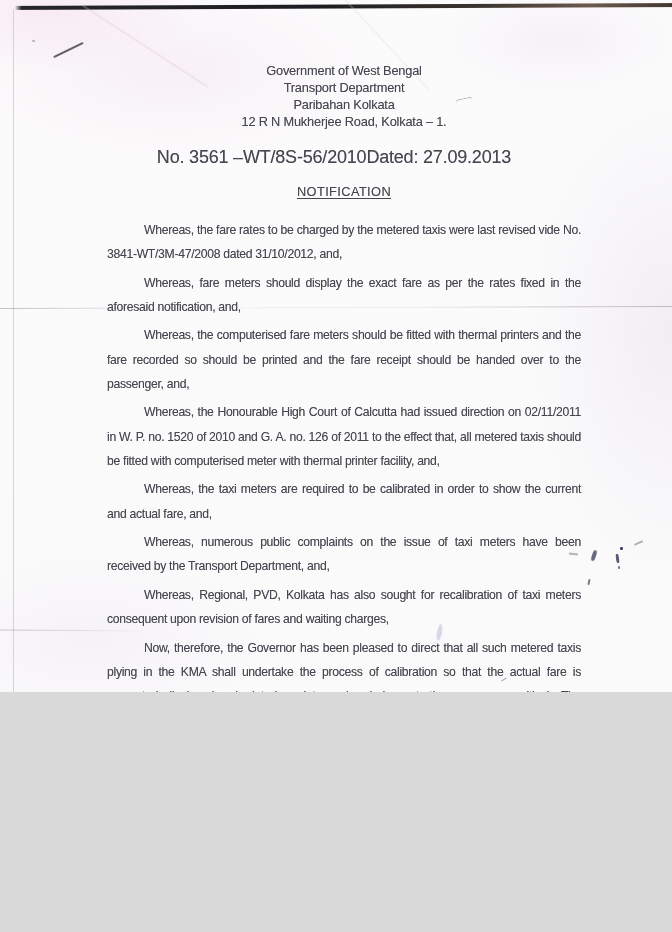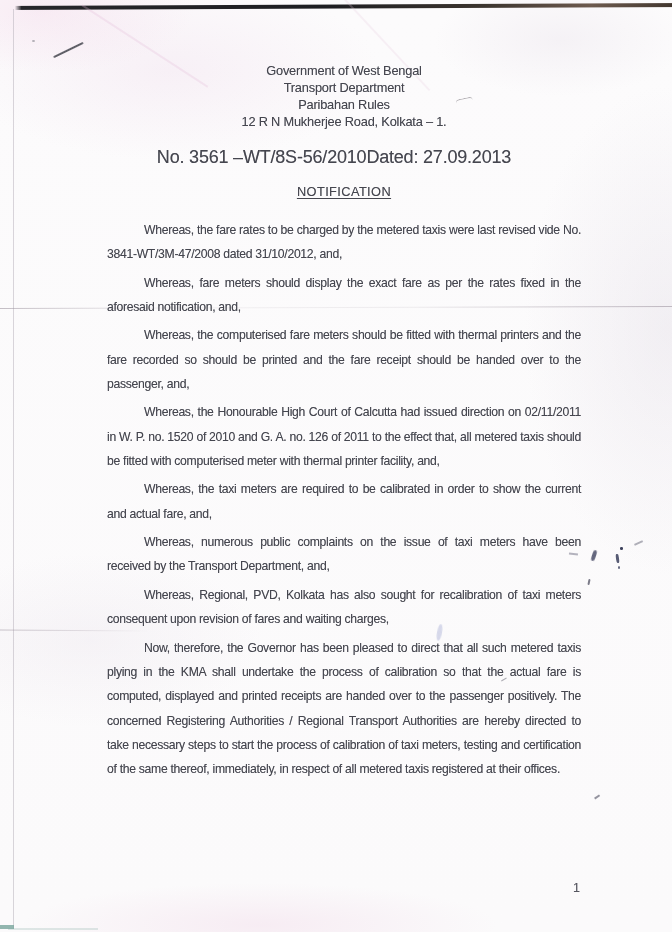--- a/index.html
+++ b/index.html
@@ -1,21 +1,21 @@
 <!DOCTYPE html>
 <html><head>
 <meta charset="utf-8">
 <style>
   * { margin: 0; padding: 0; box-sizing: border-box; }
   body { background: #d9d9d9; font-family: "Liberation Sans", sans-serif; }
 
   .scan {
     position: relative;
     width: 672px;
-    height: 932px;
+    height: 692px;
     overflow: hidden;
     color: #45464f;
     background:
       radial-gradient(ellipse 220px 90px at 40px 10px, rgba(238,196,222,0.28), transparent 70%),
       radial-gradient(ellipse 300px 130px at 170px 70px, rgba(236,214,232,0.30), transparent 70%),
       radial-gradient(ellipse 200px 340px at 668px 330px, rgba(222,216,226,0.35), transparent 72%),
       radial-gradient(ellipse 180px 80px at 560px 40px, rgba(228,220,230,0.30), transparent 70%),
       radial-gradient(ellipse 340px 60px at 260px 925px, rgba(234,196,220,0.26), transparent 70%),
       radial-gradient(ellipse 240px 120px at 90px 640px, rgba(230,222,232,0.28), transparent 72%),
       linear-gradient(#fcfbfc, #fbfafb);
@@ -147,21 +147,21 @@
   <div class="ink ink-7"></div>
   <div class="ink ink-8"></div>
   <div class="ink ink-9"></div>
   <div class="smudge-blue"></div>
   <div class="edge-bottom-left"></div>
   <div class="edge-bottom-faint"></div>
 
   <div class="letterhead">
     <div>Government of West Bengal</div>
     <div>Transport Department</div>
-    <div>Paribahan Rules</div>
+    <div>Paribahan Kolkata</div>
     <div>12 R N Mukherjee Road, Kolkata – 1.</div>
   </div>
 
   <div class="refrow">
     <span>No. 3561 –WT/8S-56/2010</span>
     <span class="date">Dated: 27.09.2013</span>
   </div>
 
   <div class="doc-title">NOTIFICATION</div>
 

